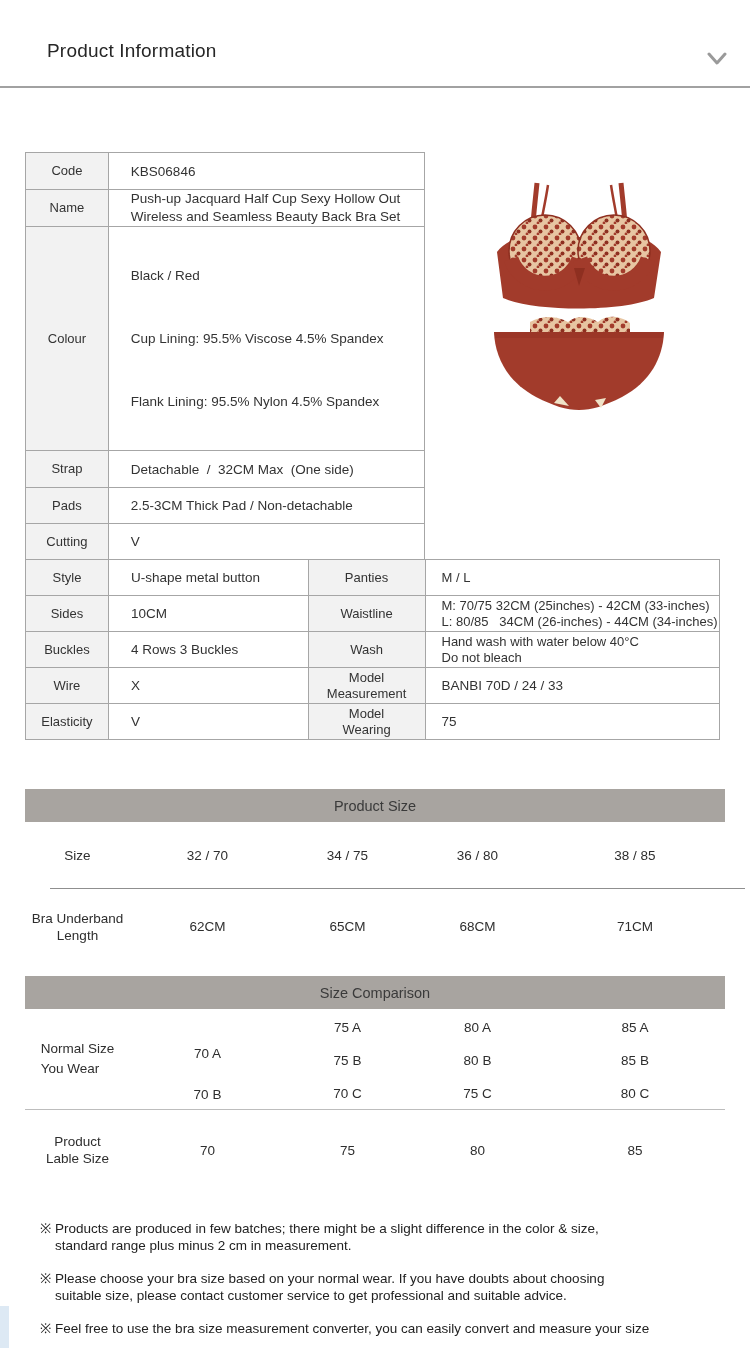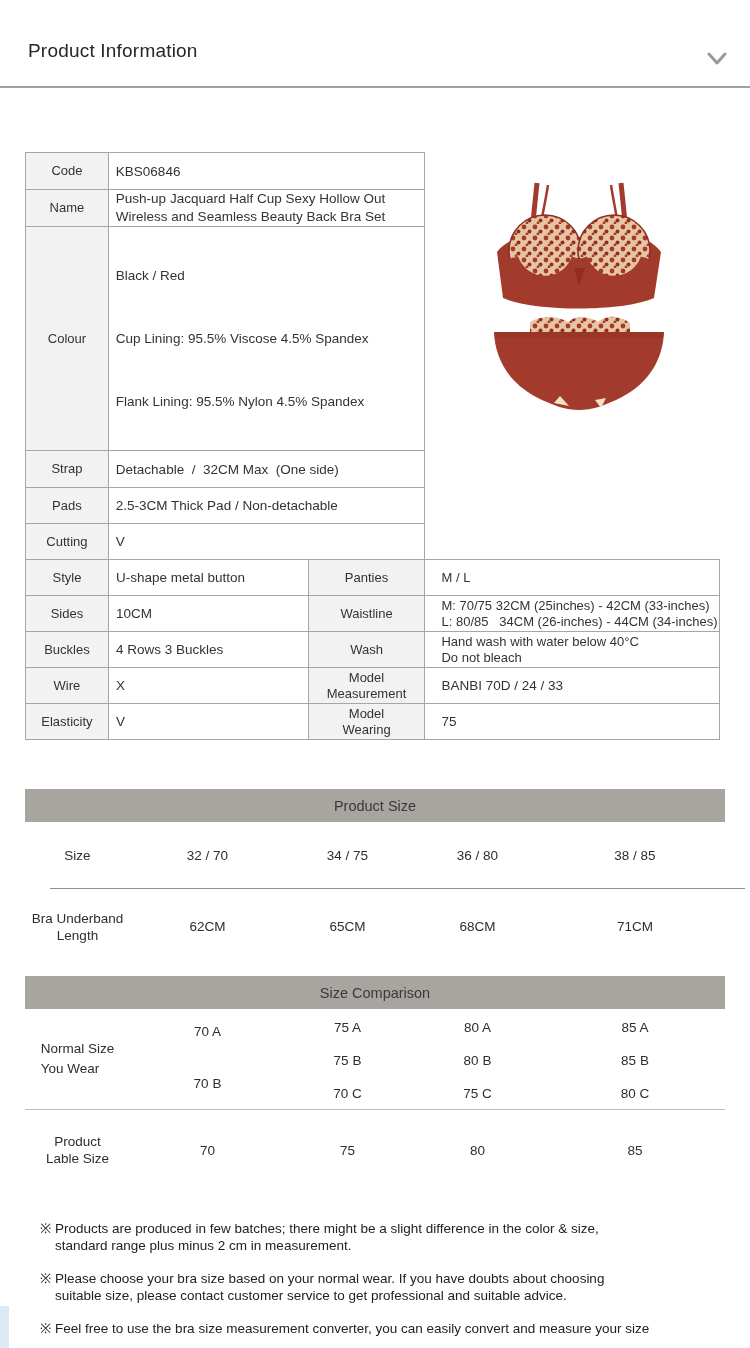--- a/index.html
+++ b/index.html
@@ -12,32 +12,32 @@
     --text:#2e2e2e;
   }
   *{margin:0;padding:0;box-sizing:border-box;}
   html,body{background:#fff;}
   body{
     width:750px;height:1348px;position:relative;overflow:hidden;
     font-family:"Liberation Sans",sans-serif;color:var(--text);
   }
   
   .page-header{
-    height:88px;padding:40px 22px 0 28px;
+    height:88px;padding:40px 22px 0 47px;
     border-bottom:2px solid #a1a1a1;
     display:flex;justify-content:space-between;align-items:flex-start;
   }
   .page-title{font-size:19px;font-weight:400;color:#262626;letter-spacing:.2px;}
   .chevron{margin-top:12px;cursor:pointer;}
   
   .spec-area{position:relative;margin:64px 25px 0 25px;width:700px;}
   table{border-collapse:collapse;font-size:13.5px;color:#333;}
   td{border:1px solid var(--table-border);vertical-align:middle;}
   td.lbl{background:var(--label-bg);text-align:center;font-size:13px;white-space:pre-line;line-height:16px;}
-  td.val{background:#fff;padding-left:7px;white-space:pre-wrap;line-height:17px;}
+  td.val{background:#fff;padding-left:22px;white-space:pre-wrap;line-height:17px;}
   .spec-top{width:400px;}
   .spec-top td.lbl{width:83px;}
   .spec-top td.val{width:317px;}
   .r37{height:37px;}.r36{height:36px;}.r93{height:93px;}
   .colour-line{line-height:29px;}
   .spec-bottom{width:695px;margin-top:-1px;}
   .spec-bottom td.lbl1{width:83px;}
   .spec-bottom td.val1{width:200px;}
   .spec-bottom td.lbl2{width:117px;}
   .spec-bottom td.val2{width:295px;padding-left:16px;font-size:13px;line-height:16px;}
@@ -63,21 +63,21 @@
   .hline{height:1px;background:#8f8f8f;margin:0 5px 0 50px;}
   .hline2{height:1px;background:#bdbdbd;margin:0 25px;width:700px;}
   
   .cmp-grid{
     margin:0 25px;width:700px;height:100px;display:grid;
     grid-template-columns:105px 155px 125px 135px 1fr;
     font-size:13.5px;
   }
   .cmp-label{display:flex;align-items:center;justify-content:center;text-align:left;white-space:pre-line;line-height:20px;}
   .cmp-col{display:flex;flex-direction:column;align-items:center;gap:16px;padding-top:10px;}
-  .cmp-col.two{padding-top:14px;gap:35px;}
+  .cmp-col.two{padding-top:36px;gap:24px;}
   .cmp-col span{line-height:17px;}
   .label-row{height:80px;}
   
   .notes{margin:30px 30px 0 40px;font-size:13.5px;line-height:17px;color:#222;}
   .note{white-space:pre-wrap;margin-bottom:16px;}
   .note:nth-child(3){margin-bottom:22px;}
   .note:nth-child(4){margin-bottom:20px;}
   
   .edge-artifact{position:absolute;left:0;top:1306px;width:9px;height:42px;background:#dde9f4;}
   

